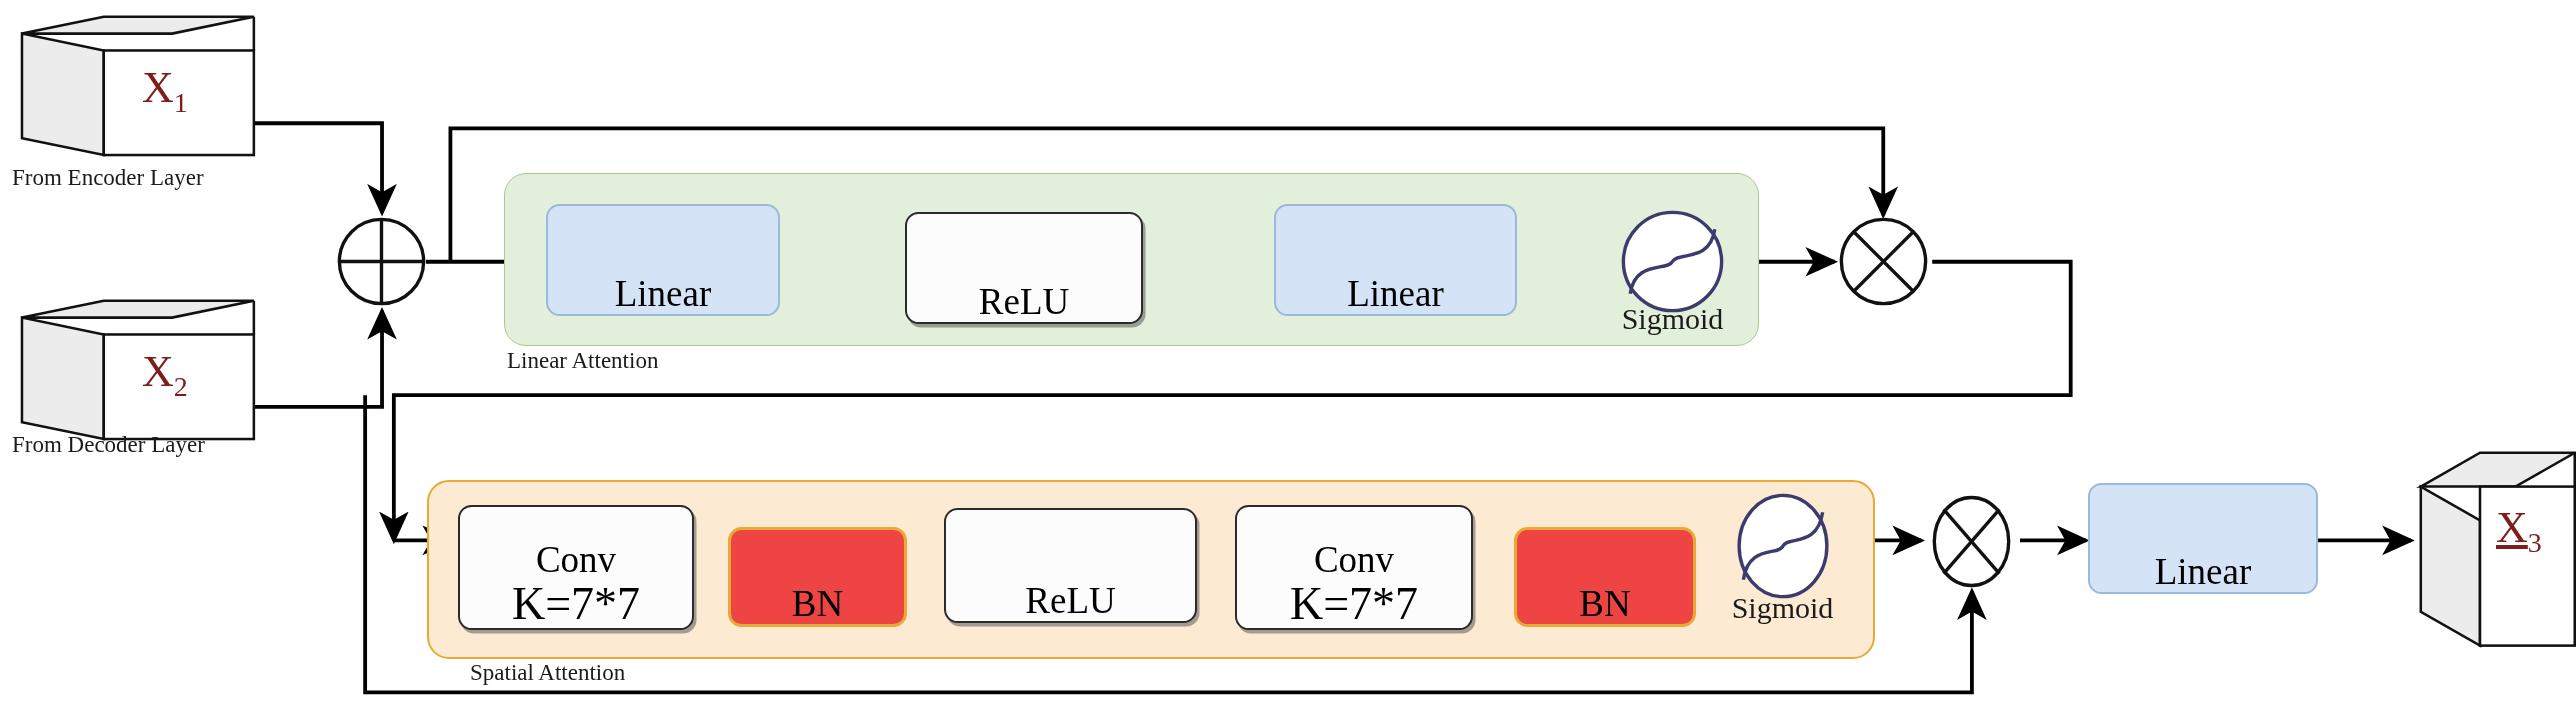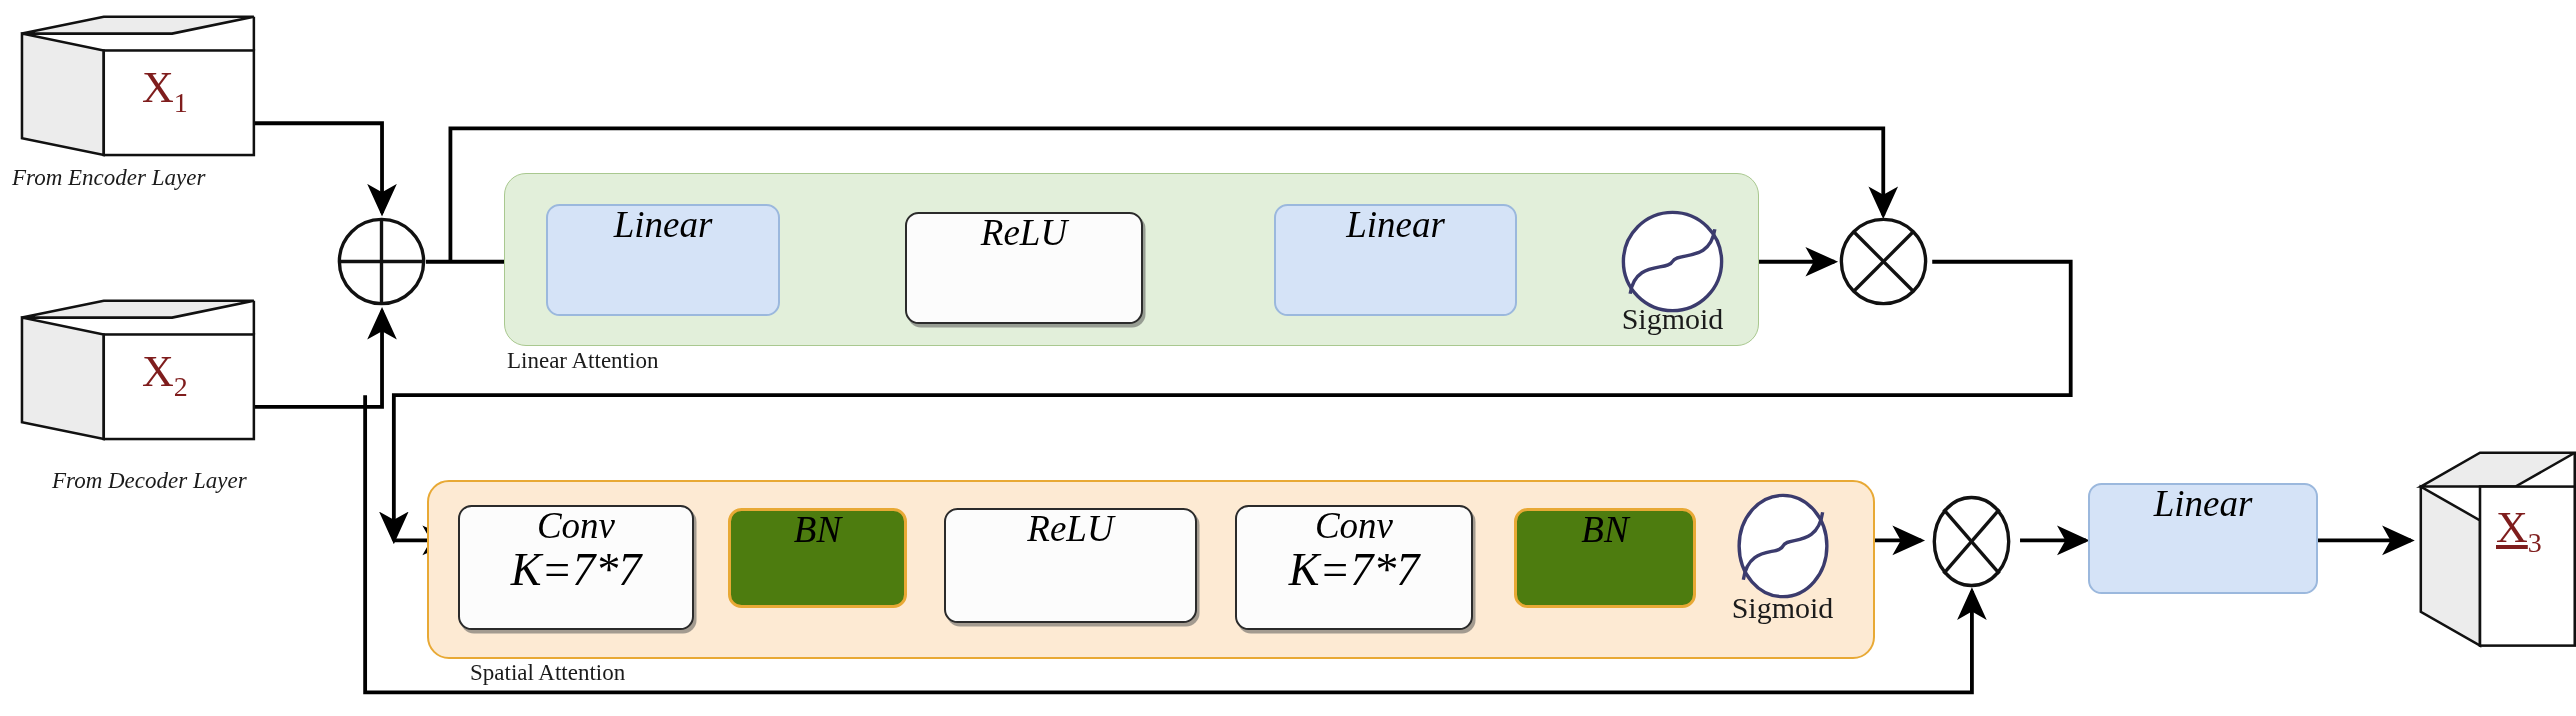--- a/index.html
+++ b/index.html
@@ -48,41 +48,41 @@
   }
 
   
   .opbox {
     position: absolute;
     box-sizing: border-box;
     border-radius: 13.5px;
     display: flex;
     flex-direction: column;
     align-items: center;
-    justify-content: flex-start;
-    font-family: "Liberation Serif", serif;
-    font-style: italic;
+    justify-content: flex-end;
+    font-family: "Liberation Serif", serif;
     font-size: 37px;
     color: #000000;
     line-height: 1.05;
     text-align: center;
   }
   .opbox.blue {
     background: #d5e3f7;
     border: 2.5px solid #9bb8dd;
   }
   .opbox.white {
     background: #fcfcfc;
     border: 2.5px solid #2b2b2b;
     box-shadow: 2.5px 3.4px 0 rgba(90,90,90,0.55);
     margin-top: 8px;
   }
   .opbox.amber {
-    background: #4d7c0f;
+    background: #ef4444;
     border: 3.4px solid #e8a935;
+    margin-top: 19px;
   }
   .opbox .sub {
     font-size: 46px;
   }
 
   
   .sigmoid {
     position: absolute;
   }
   .sigmoid-label {
@@ -98,21 +98,20 @@
   .opnode { position: absolute; }
 
   
   .cube { position: absolute; }
   .cube-label {
     position: absolute;
     font-family: "Liberation Serif", serif;
     font-size: 23px;
     color: #1b1b1b;
     white-space: nowrap;
-    font-style: italic;
   }
   .cube-text {
     position: absolute;
     font-family: "Liberation Serif", serif;
     font-size: 44px;
     color: #7f1d1d;
     white-space: nowrap;
   }
   .cube-text sub {
     font-size: 28px;
@@ -177,21 +176,21 @@
 
   <svg class="cube" style="left:15px; top:294px; width:245px; height:156px;" viewBox="0 0 290 185">
     <polygon points="8,28 105,8 283,8 186,28" fill="#ececec" stroke="#111" stroke-width="3"></polygon>
     <polygon points="8,28 8,152 105,172 105,48" fill="#ececec" stroke="#111" stroke-width="3"></polygon>
     <rect x="105" y="48" width="178" height="124" fill="#ffffff" stroke="#111" stroke-width="3"></rect>
     <line x1="283" y1="8" x2="283" y2="48" stroke="#111" stroke-width="3"></line>
   </svg>
   <div class="cube-text" style="left:142px; top:346px;font-family:Liberation Serif, serif;">
     <span>X</span><sub>2</sub>
   </div>
-  <div class="cube-label" style="left:12px; top:468px;margin-left:40px;">From Decoder Layer</div>
+  <div class="cube-label" style="left:12px; top:432px;">From Decoder Layer</div>
 
   <svg class="opnode" style="left:336px; top:216px; width:91px; height:91px;" viewBox="0 0 108 108">
     <circle cx="54" cy="54" r="50" fill="#fff" stroke="#111" stroke-width="4"></circle>
     <line x1="4" y1="54" x2="104" y2="54" stroke="#111" stroke-width="4"></line>
     <line x1="54" y1="4" x2="54" y2="104" stroke="#111" stroke-width="4"></line>
   </svg>
 
   <div class="group-panel group-channel" style="left:504px; top:173px; width:1255px; height:173px;"></div>
   <div class="group-caption" style="left:507px; top:348px;">Linear Attention</div>
 

